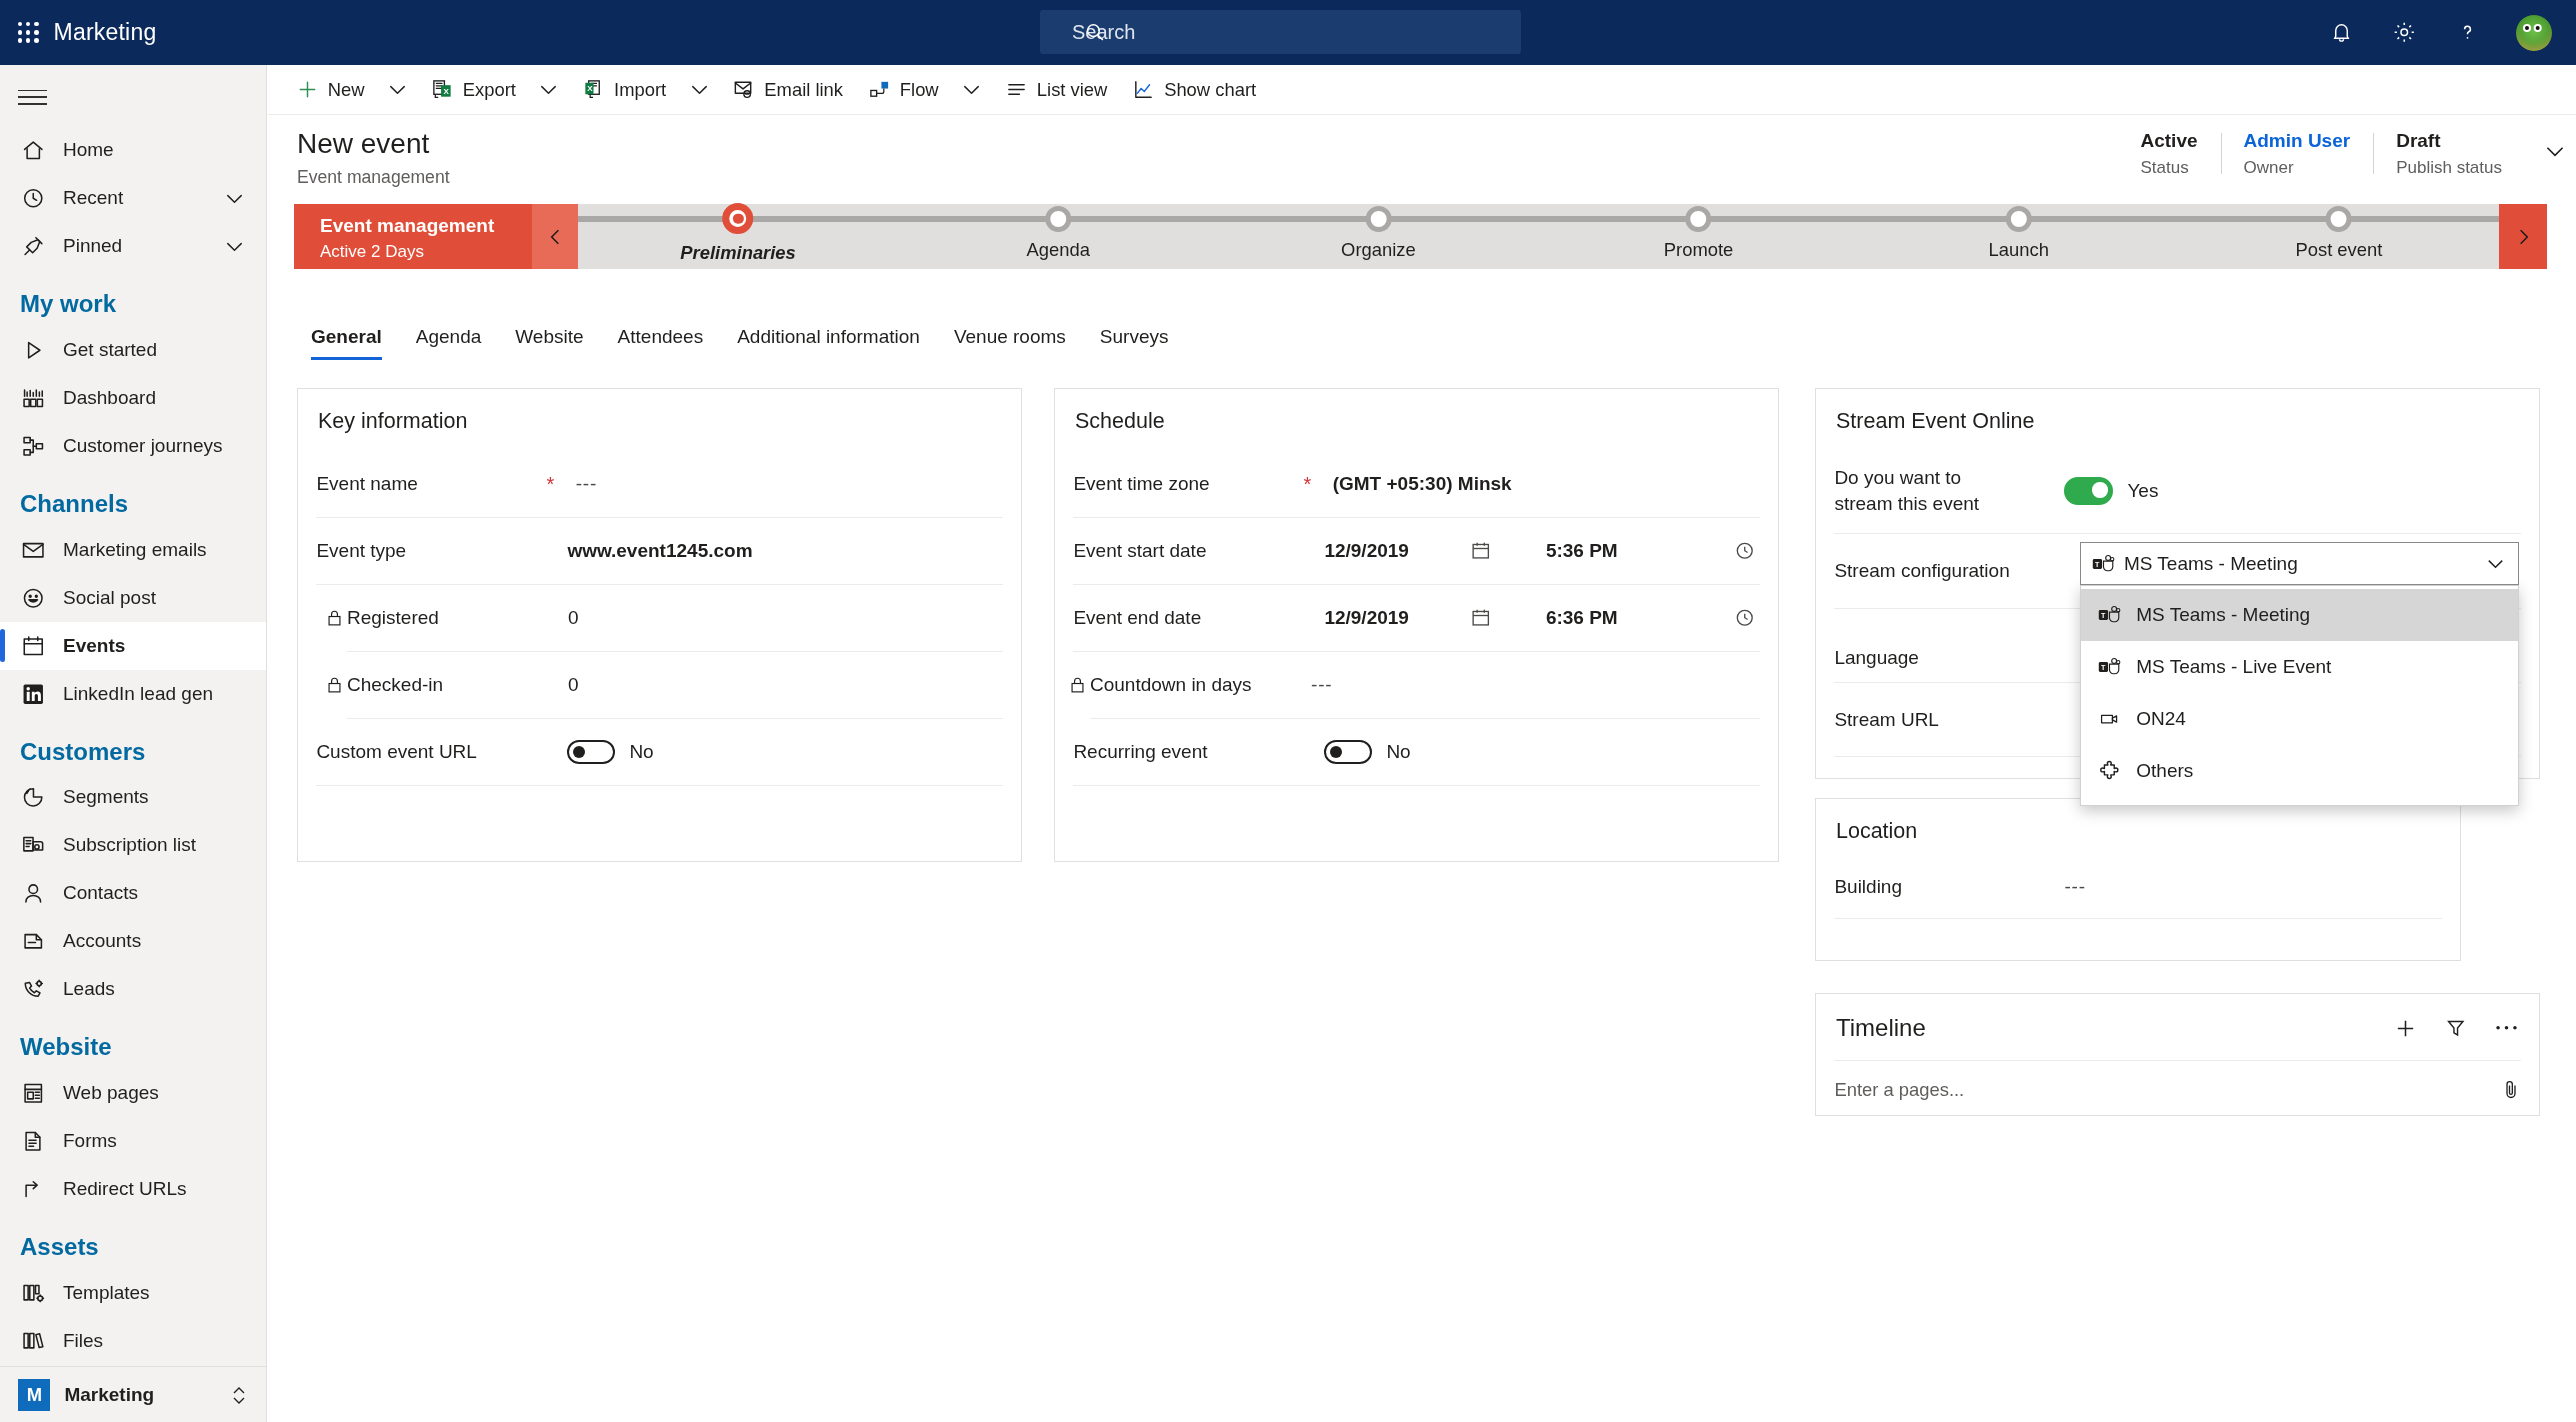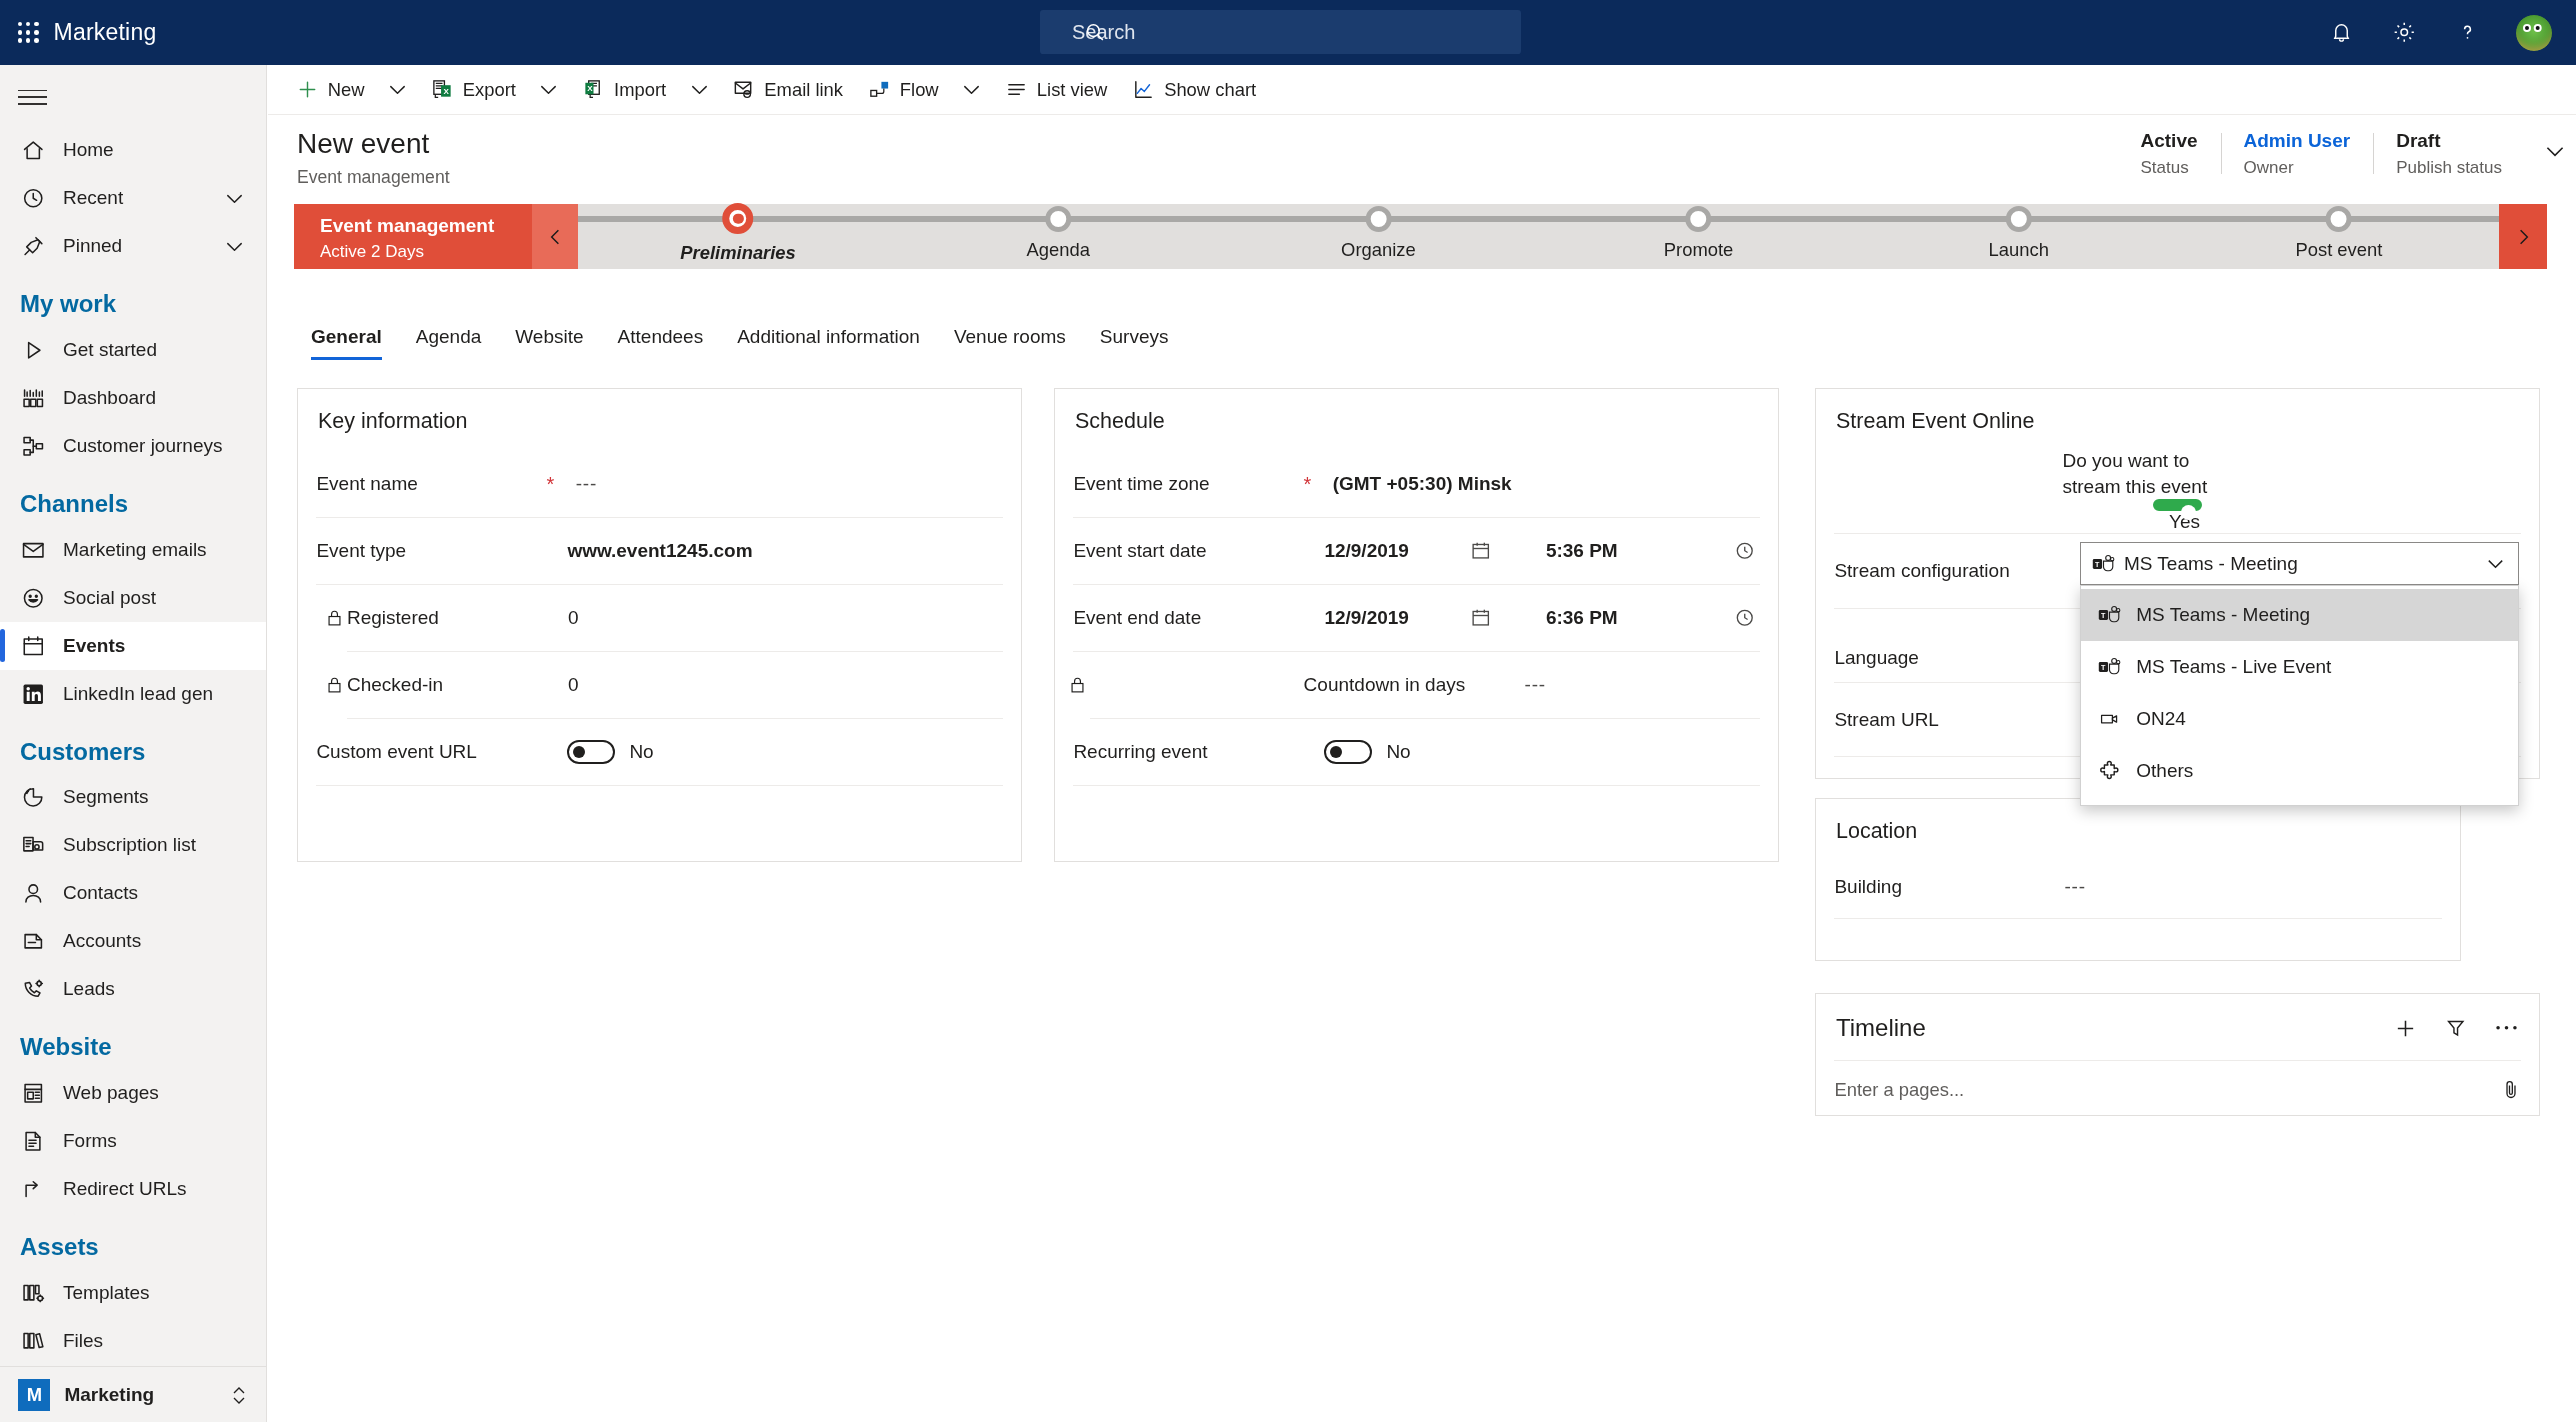--- a/index.html
+++ b/index.html
@@ -721,21 +721,21 @@
       </span>
       <span class="fvalue bold" style="margin-left:54px; width:138px;">6:36 PM</span>
       <span style="margin-left:auto; margin-right:4.6px;">
         <svg width="21.5" height="21.5" viewBox="0 0 24 24" fill="none" stroke="#4b4a48" stroke-width="1.5">
           <circle cx="12" cy="12" r="8.3"></circle>
             <path d="M12 7.4V12l3.2 2"></path>
         </svg>
       </span>
     </div>
 
-    <div class="frow" style="margin-left:35px; margin-right:18.4px;justify-content:center;">
+    <div class="frow" style="margin-left:35px; margin-right:18.4px;">
       <span class="lock-icon">
         <svg width="17" height="18.4" viewBox="0 0 20 22" fill="none" stroke="#201f1e" stroke-width="1.4">
           <rect x="3.5" y="9" width="13" height="10"></rect>
             <path d="M6.5 9V6.2a3.5 3.5 0 0 1 7 0V9"></path>
         </svg>
       </span>
       <span class="flabel" style="width:221px;">Countdown in days</span>
       <span class="fvalue muted">---</span>
     </div>
 
@@ -747,21 +747,21 @@
       <span class="toggle-text">No</span>
     </div>
 
   </div>
 </div>
 
 <div class="card" style="left:1815px; top:388px; width:725px; height:391px;">
   <div class="card-title">Stream Event Online</div>
   <div style="padding-top:14px;">
 
-    <div class="frow" style="height:86px;flex-direction:column;">
+    <div class="frow" style="height:86px;">
       <span class="flabel" style="width:230px; line-height:1.35; display:block;">Do you want to<br>stream this event</span>
       <span class="toggle on">
           <span class="knob"></span>
         </span>
       <span class="toggle-text">Yes</span>
     </div>
 
     <div class="frow" style="height:75px;">
       <span class="flabel" style="width:230px;">Stream configuration</span>
     </div>

